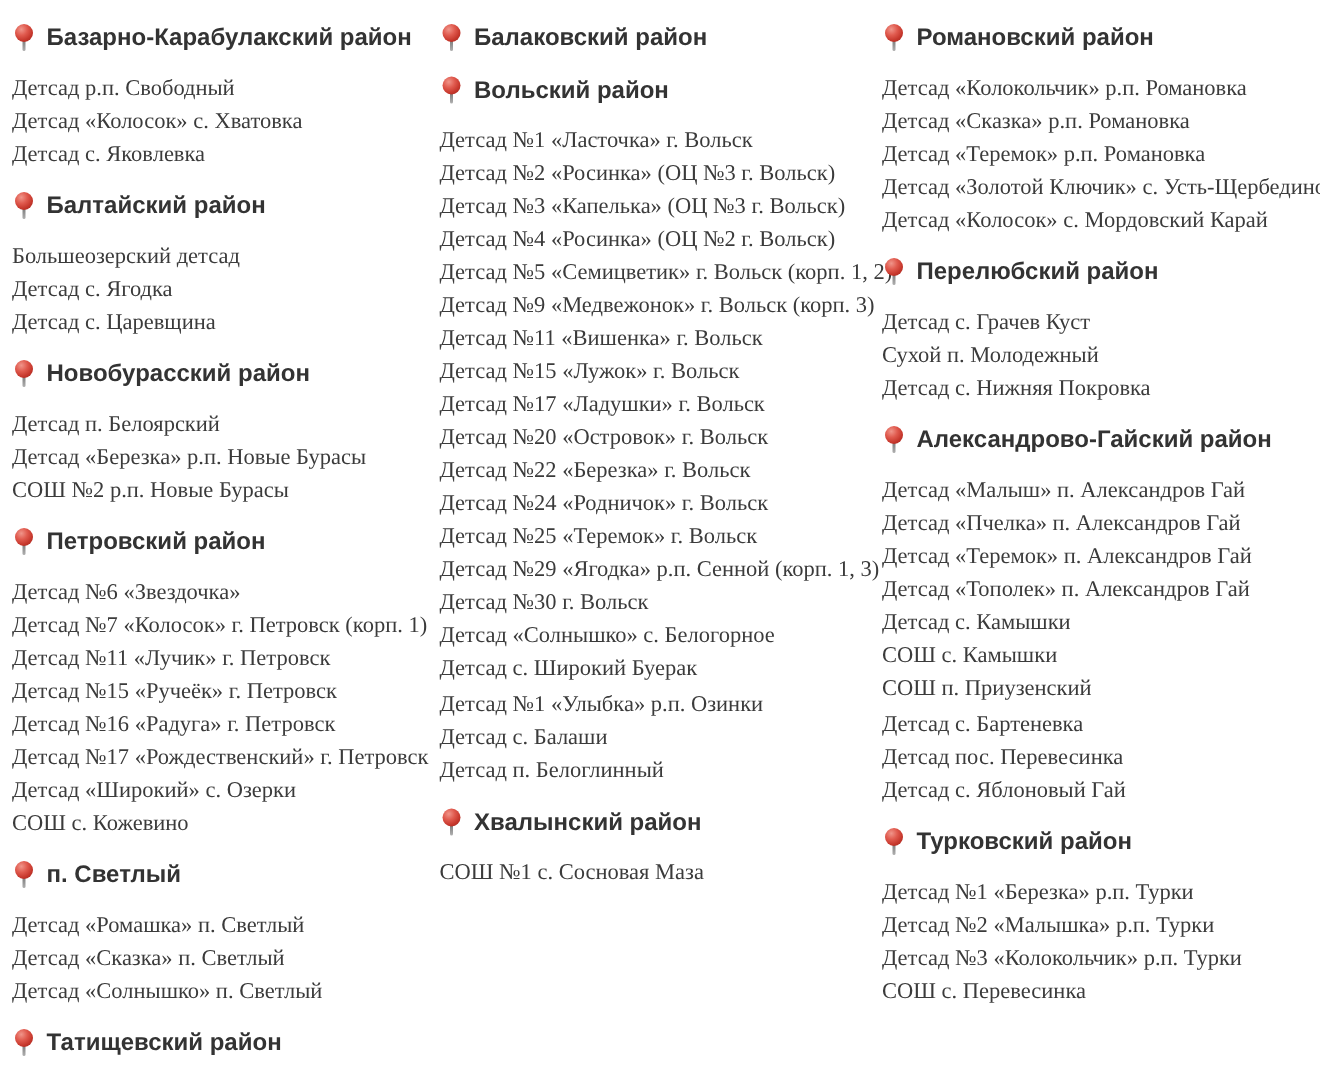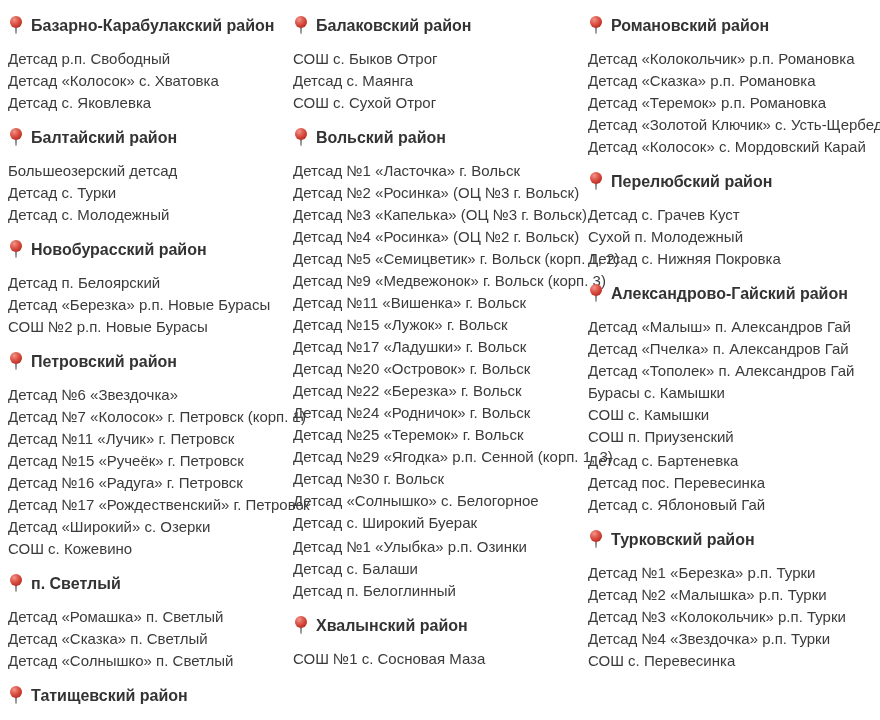--- a/index.html
+++ b/index.html
@@ -63,20 +63,21 @@
     width: 12px;
     height: 12px;
     border-radius: 50%;
     background: radial-gradient(circle at 35% 30%, #f0958a 0%, #e05a4e 35%, #c6372c 65%, #97211b 100%);
     z-index: 1;
   }
   .facility-list {
     list-style: none;
     margin: 0 0 2px 0;
     padding: 0;
+    font-family: Liberation Serif, serif;
   }
   .item {
     font-size: 15px;
     line-height: 22px;
     color: #3b3b3b;
     white-space: nowrap;
   }
 </style>
 </head>
 <body>
@@ -95,22 +96,22 @@
         </ul>
   </div>
 
   <div class="section">
     <div class="section-title">
       <span class="pin"></span>
       <span>Балтайский район</span>
     </div>
     <ul class="facility-list">
           <li class="item">Большеозерский детсад</li>
-          <li class="item">Детсад с. Турки</li>
-          <li class="item">Детсад с. Молодежный</li>
+          <li class="item">Детсад с. Ягодка</li>
+          <li class="item">Детсад с. Царевщина</li>
         </ul>
   </div>
 
   <div class="section">
     <div class="section-title">
       <span class="pin"></span>
       <span>Новобурасский район</span>
     </div>
     <ul class="facility-list">
           <li class="item">Детсад п. Белоярский</li>
@@ -157,25 +158,20 @@
           <li class="item">Детсад «Пирамидка» р.п. Татищево</li>
         </ul>
   </div>
 </div>
   <div class="column">
   <div class="section">
     <div class="section-title">
       <span class="pin"></span>
       <span>Балаковский район</span>
     </div>
-    <ul class="facility-list">
-          <li class="item">СОШ с. Быков Отрог</li>
-          <li class="item">Детсад с. Маянга</li>
-          <li class="item">СОШ с. Сухой Отрог</li>
-        </ul>
   </div>
 
   <div class="section">
     <div class="section-title">
       <span class="pin"></span>
       <span>Вольский район</span>
     </div>
     <ul class="facility-list">
           <li class="item">Детсад №1 «Ласточка» г. Вольск</li>
           <li class="item">Детсад №2 «Росинка» (ОЦ №3 г. Вольск)</li>
@@ -243,22 +239,23 @@
   </div>
 
   <div class="section">
     <div class="section-title">
       <span class="pin"></span>
       <span>Александрово-Гайский район</span>
     </div>
     <ul class="facility-list">
           <li class="item">Детсад «Малыш» п. Александров Гай</li>
           <li class="item">Детсад «Пчелка» п. Александров Гай</li>
+          <li class="item">Детсад «Теремок» п. Александров Гай</li>
           <li class="item">Детсад «Тополек» п. Александров Гай</li>
-          <li class="item">Бурасы с. Камышки</li>
+          <li class="item">Детсад с. Камышки</li>
           <li class="item">СОШ с. Камышки</li>
           <li class="item">СОШ п. Приузенский</li>
         </ul>
   </div>
 
   <div class="section">
     <ul class="facility-list">
           <li class="item">Детсад с. Бартеневка</li>
           <li class="item">Детсад пос. Перевесинка</li>
           <li class="item">Детсад с. Яблоновый Гай</li>
@@ -267,18 +264,17 @@
 
   <div class="section">
     <div class="section-title">
       <span class="pin"></span>
       <span>Турковский район</span>
     </div>
     <ul class="facility-list">
           <li class="item">Детсад №1 «Березка» р.п. Турки</li>
           <li class="item">Детсад №2 «Малышка» р.п. Турки</li>
           <li class="item">Детсад №3 «Колокольчик» р.п. Турки</li>
-          <li class="item">Детсад №4 «Звездочка» р.п. Турки</li>
           <li class="item">СОШ с. Перевесинка</li>
         </ul>
   </div>
 </div>
 </div>
 
 </body></html>

